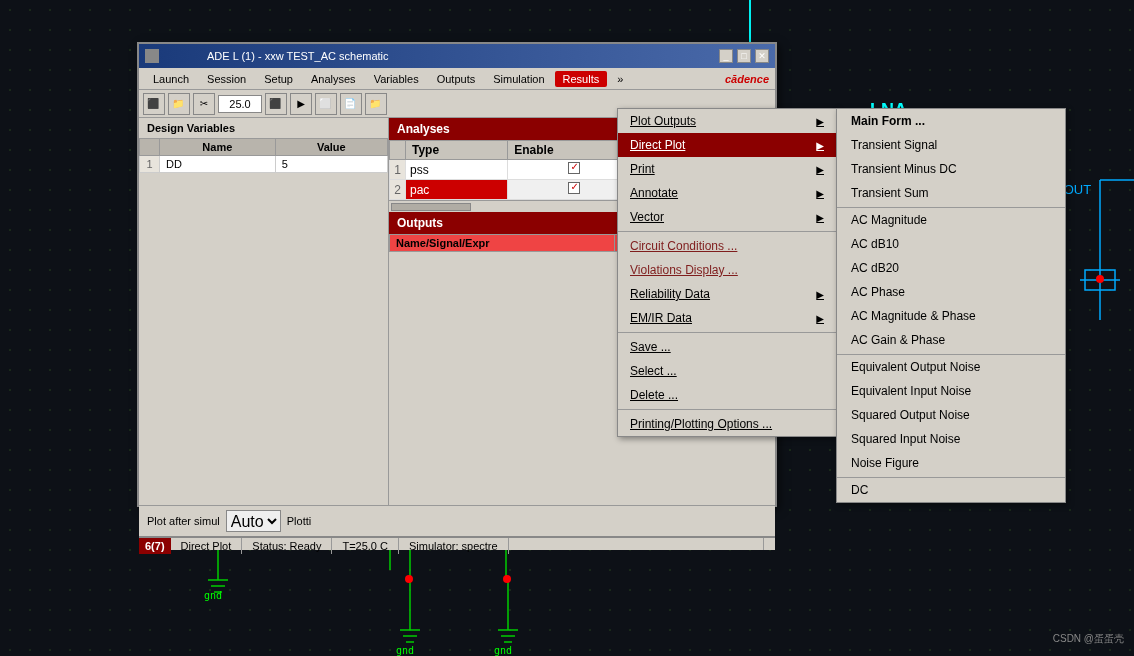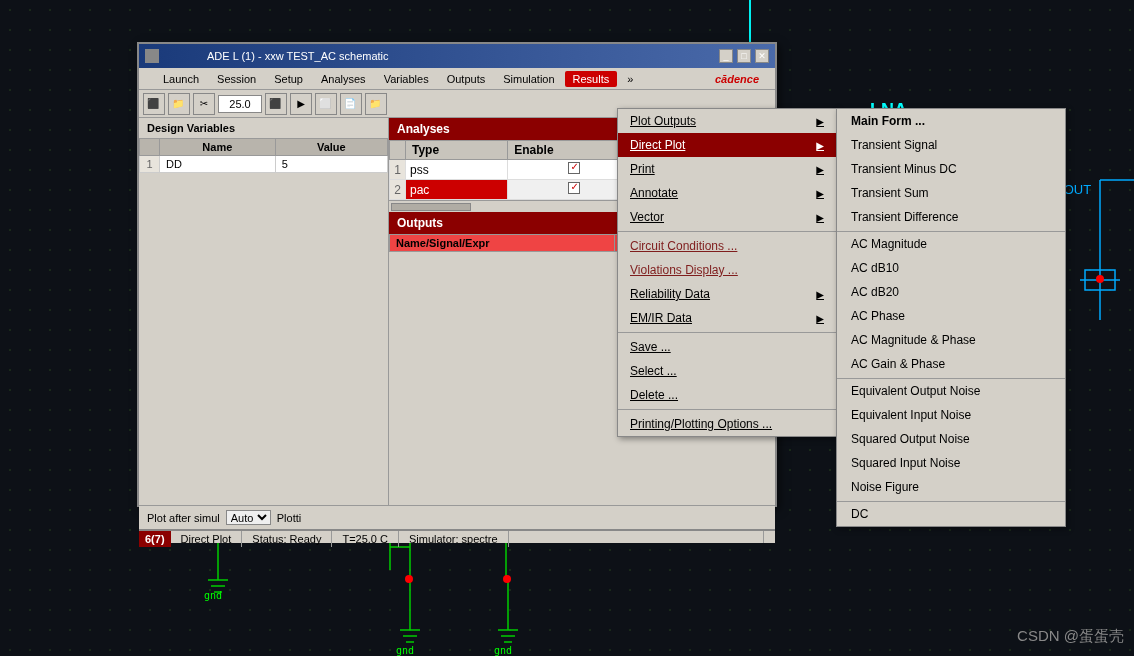--- a/index.html
+++ b/index.html
@@ -54,21 +54,21 @@
       height: 656px;
       pointer-events: none;
     }
 
     
     .watermark {
       position: absolute;
       bottom: 10px;
       right: 10px;
       color: #888;
-      font-size: 15px;
+      font-size: 10px;
       margin-left: 34px;
     }
 
     
     .ade-window {
       position: absolute;
       top: 42px;
       left: 137px;
       width: 640px;
       height: 465px;
@@ -111,21 +111,21 @@
       justify-content: center;
       cursor: pointer;
     }
 
     .ade-menubar {
       background: #d4d0c8;
       height: 22px;
       display: flex;
       align-items: center;
       border-bottom: 1px solid #999;
-      padding: 0 16px;
+      padding: 0 6px;
       gap: 2px;
     }
 
     .ade-menu-item {
       padding: 2px 8px;
       font-size: 11px;
       color: #000;
       cursor: pointer;
       border-radius: 2px;
     }
@@ -317,22 +317,22 @@
       background: #d4d0c8;
       border-top: 1px solid #999;
       padding: 4px 8px;
       display: flex;
       align-items: center;
       gap: 6px;
       font-size: 11px;
     }
 
     .plot-after-select {
-      height: 15px;
-      font-size: 11px;
+      height: 22px;
+      font-size: 16px;
       border: 1px solid #888;
     }
 
     .ade-statusbar {
       height: 14px;
       background: #d4d0c8;
       border-top: 2px solid #888;
       display: flex;
       align-items: flex-start;
       font-size: 11px;
@@ -692,23 +692,20 @@
   </div>
   <div class="submenu-item">
     <span>Transient Signal</span>
   </div>
   <div class="submenu-item">
     <span>Transient Minus DC</span>
   </div>
   <div class="submenu-item">
     <span>Transient Sum</span>
   </div>
-  <div class="submenu-item">
-    <span>Transient Difference</span>
-  </div>
   <div class="submenu-item section-sep">
     <span>AC Magnitude</span>
   </div>
   <div class="submenu-item">
     <span>AC dB10</span>
   </div>
   <div class="submenu-item">
     <span>AC dB20</span>
   </div>
   <div class="submenu-item">

